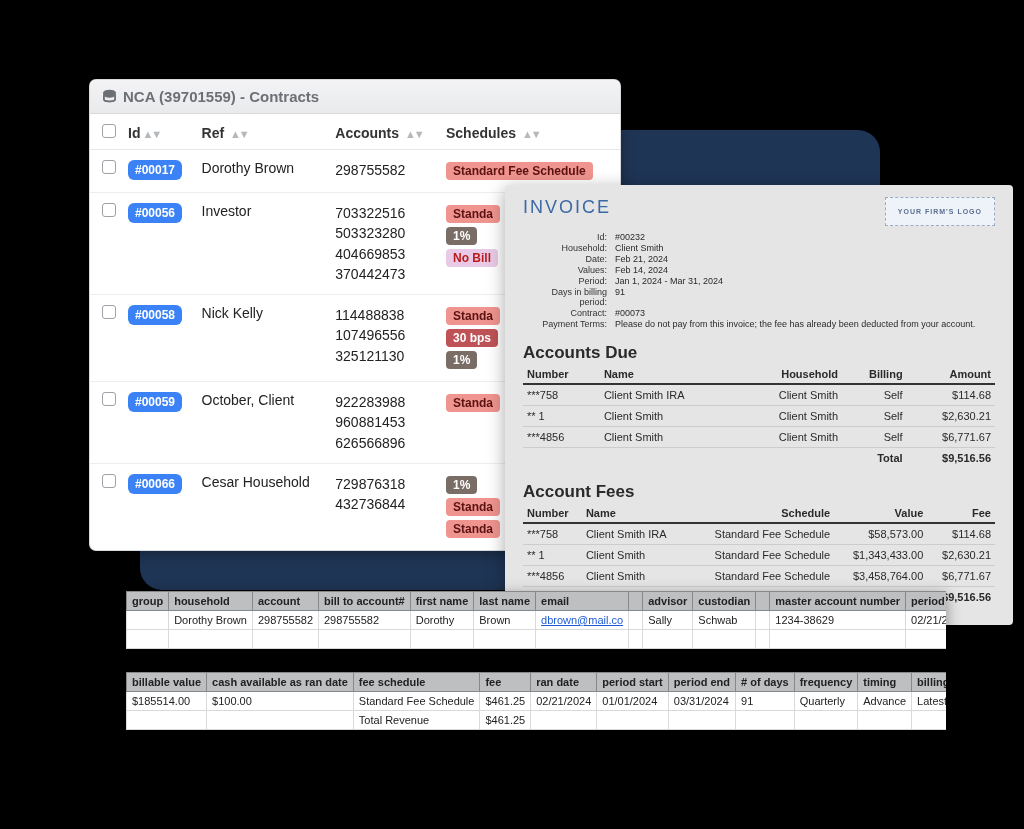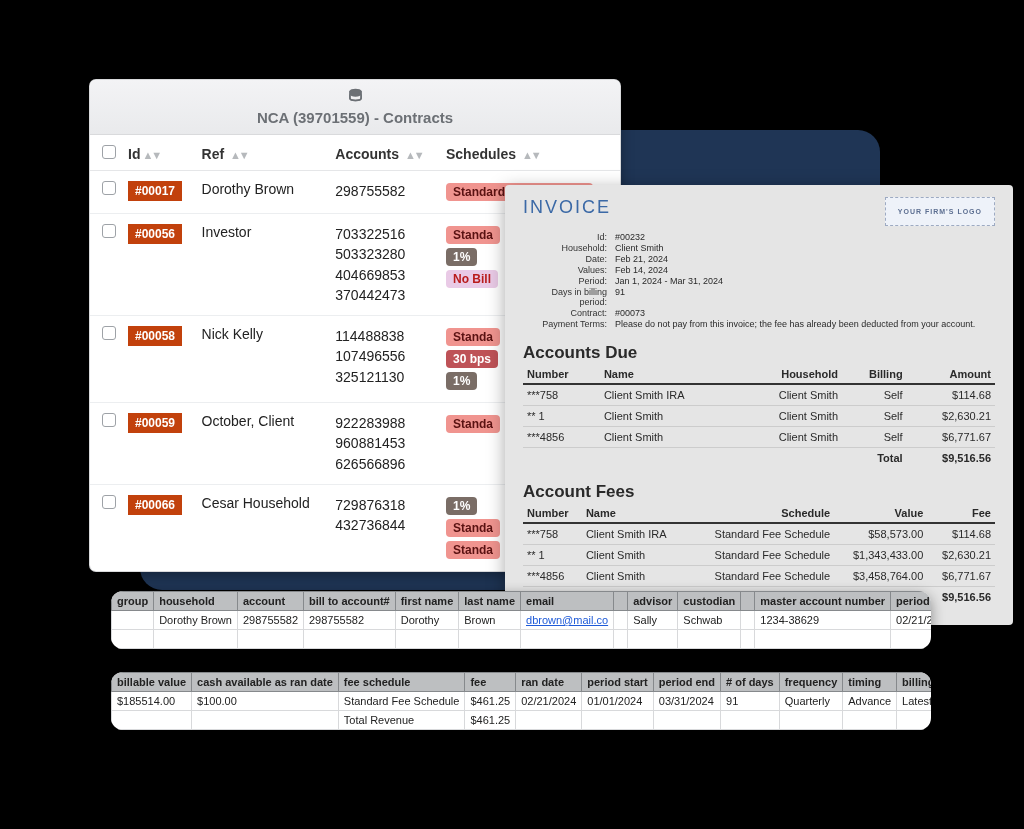--- a/index.html
+++ b/index.html
@@ -35,21 +35,20 @@
   .contracts-header {
     background:linear-gradient(#f3f3f5,#e9eaec);
     border-bottom:1px solid #d9dadc;
     padding:8px 12px;
     display:flex;
     align-items:center;
     gap:6px;
     color:#6c7075;
     font-weight:700;
     font-size:15px;
-    flex-direction:column;
   }
   .db-icon {
     width:15px;height:15px; display:inline-block;
   }
   .db-icon svg { display:block; }
 
   .ctable { width:100%; border-collapse:collapse; }
   .ctable th {
     text-align:left;
     padding:10px 6px 8px 6px;
@@ -68,26 +67,26 @@
   }
   .ctable td:first-child { padding-left:12px; }
   .ctable tr:last-child td { border-bottom:none; }
   .chk {
     width:14px;height:14px;display:inline-block;
     border:1.5px solid #9ea2a7;border-radius:3px;
     background:#fff;
   }
   .id-badge {
     display:inline-block;
-    background:#c2410c;
+    background:#3b82f6;
     color:#fff;
     font-weight:700;
     font-size:12px;
     padding:3px 7px;
-    border-radius:0;
+    border-radius:6px;
     white-space:nowrap;
   }
   .acct-line { white-space:nowrap; line-height:1.45;}
   .tag { display:inline-block;font-size:12px;font-weight:600;padding:2px 7px;border-radius:4px;margin:2px 3px 2px 0;}
   .tag-red { background:#f0948f;color:#5a1212;}
   .tag-brown { background:#7a6d66;color:#fff;}
   .tag-rose30 { background:#be5257;color:#fff;}
   .tag-pink { background:#e9cae6;color:#b91c1c;}
 
   
@@ -120,23 +119,23 @@
   .inv-section-title { font-weight:700; font-size:17px; margin-top:14px;margin-bottom:2px;}
   .inv-table { width:100%; border-collapse:collapse; font-size:11px;}
   .inv-table th { text-align:left;border-bottom:2px solid #333;padding:3px 4px;font-weight:600;}
   .inv-table th.r, .inv-table td.r { text-align:right;}
   .inv-table td { border-bottom:1px solid #ccc;padding:4px 4px;}
   .inv-total-row td { border-bottom:none;font-weight:700;}
 
   
   .sheet {
     position:absolute;
-    left:111px; width:820px;
+    left:126px; width:820px;
     background:#fff;
-    border-radius:12px;
+    border-radius:0;
     box-shadow:0 4px 14px rgba(0,0,0,.4);
     overflow-x:hidden;
   }
   .sheet1 { top:591px; }
   .sheet2 { top:672px; }
   .sheet table { border-collapse:collapse; width:100%; table-layout:auto;}
   .sheet th { background:#bdbfc1;color:#222;font-weight:700;font-size:11px;text-align:left;
     padding:3px 5px;border:1px solid #86898c; white-space:nowrap;}
   .sheet td { font-size:11px;color:#222;padding:3px 5px;border:1px solid #d8d9db;white-space:nowrap;}
   .sheet a { color:#1f5bd8; text-decoration:underline;}

